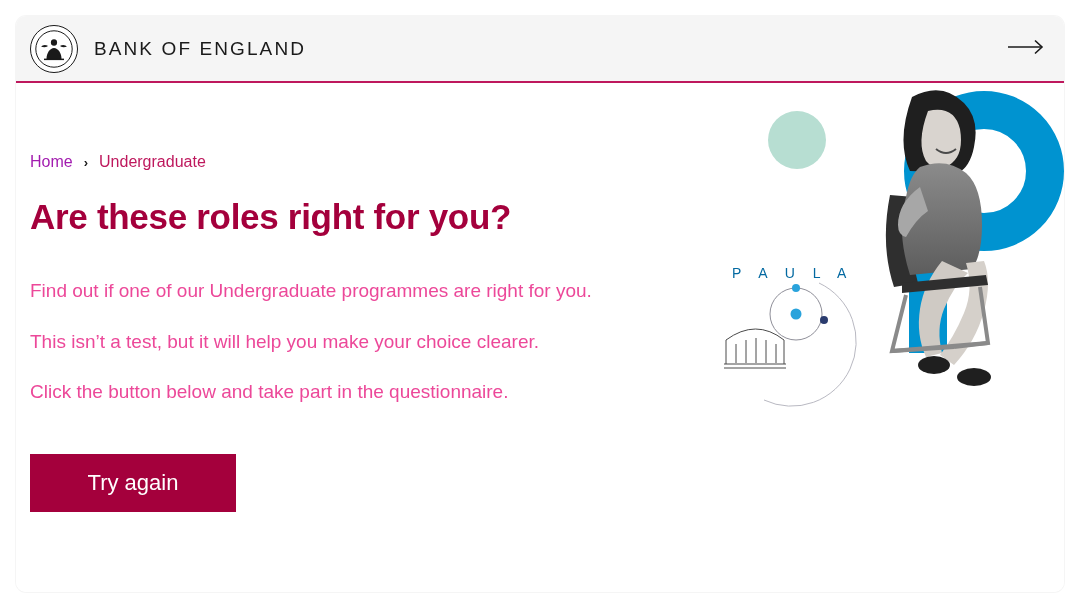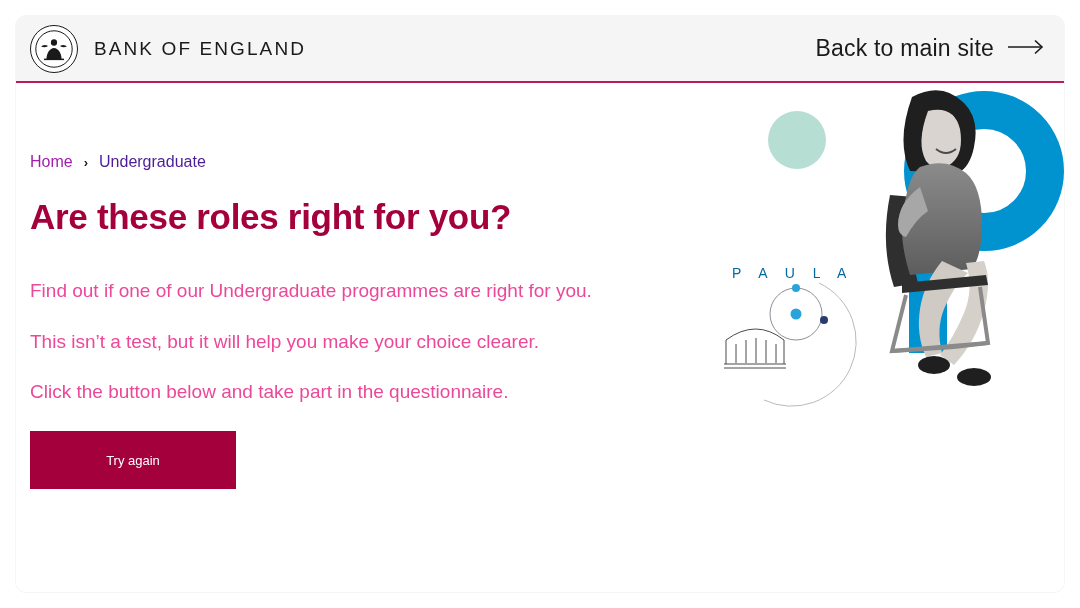--- a/index.html
+++ b/index.html
@@ -105,21 +105,21 @@
     text-decoration: none;
     cursor: pointer;
   }
   .breadcrumb-sep {
     color: #1a1a1a;
     font-size: 13px;
     font-weight: bold;
     line-height: 1;
   }
   .breadcrumb-current {
-    color: #4c1d95;
+    color: #be185d;
     text-align: center;
   }
 
   .page-title {
     font-size: 35px;
     font-weight: bold;
     color: #a4003c;
     letter-spacing: -0.3px;
     margin-bottom: 42px;
   }
@@ -132,23 +132,24 @@
   }
 
   .cta-button {
     display: inline-flex;
     align-items: center;
     justify-content: center;
     width: 206px;
     height: 58px;
     background: #a4003c;
     color: #ffffff;
-    font-size: 13px;
+    font-size: 22px;
     border: none;
     cursor: pointer;
+    margin-top: 23px;
     font-family: "Liberation Sans", sans-serif;
   }
 
   
   .illustration {
     position: absolute;
     right: 0;
     top: 0;
     width: 400px;
     height: 420px;
@@ -217,21 +218,20 @@
               <path d="M12.5 30c0-6 3.4-11 7.5-11s7.5 5 7.5 11z"></path>
               <rect x="10" y="29.6" width="20" height="1.5"></rect>
               <path d="M26.5 16.5c2.6-1.2 5.2-0.6 6.3 1.3-2.2 0.6-4.4 0.6-6.3-0.2z"></path>
               <path d="M13.5 16.5c-2.6-1.2-5.2-0.6-6.3 1.3 2.2 0.6 4.4 0.6 6.3-0.2z"></path>
             </g>
           </svg>
         </div>
         <div class="brand-name">BANK OF ENGLAND</div>
       </div>
       <a class="back-link" href="#">
-        <span class="back-link-text">Back to main site</span>
         <span class="arrow-right">
           <svg width="38" height="16" viewBox="0 0 38 16" aria-hidden="true">
             <line x1="0" y1="8" x2="34" y2="8" stroke="#1a1a1a" stroke-width="1.6"></line>
             <polyline points="27,1.5 34,8 27,14.5" fill="none" stroke="#1a1a1a" stroke-width="1.6"></polyline>
           </svg>
         </span>
       </a>
     </div>
 
     <div class="body-area">

